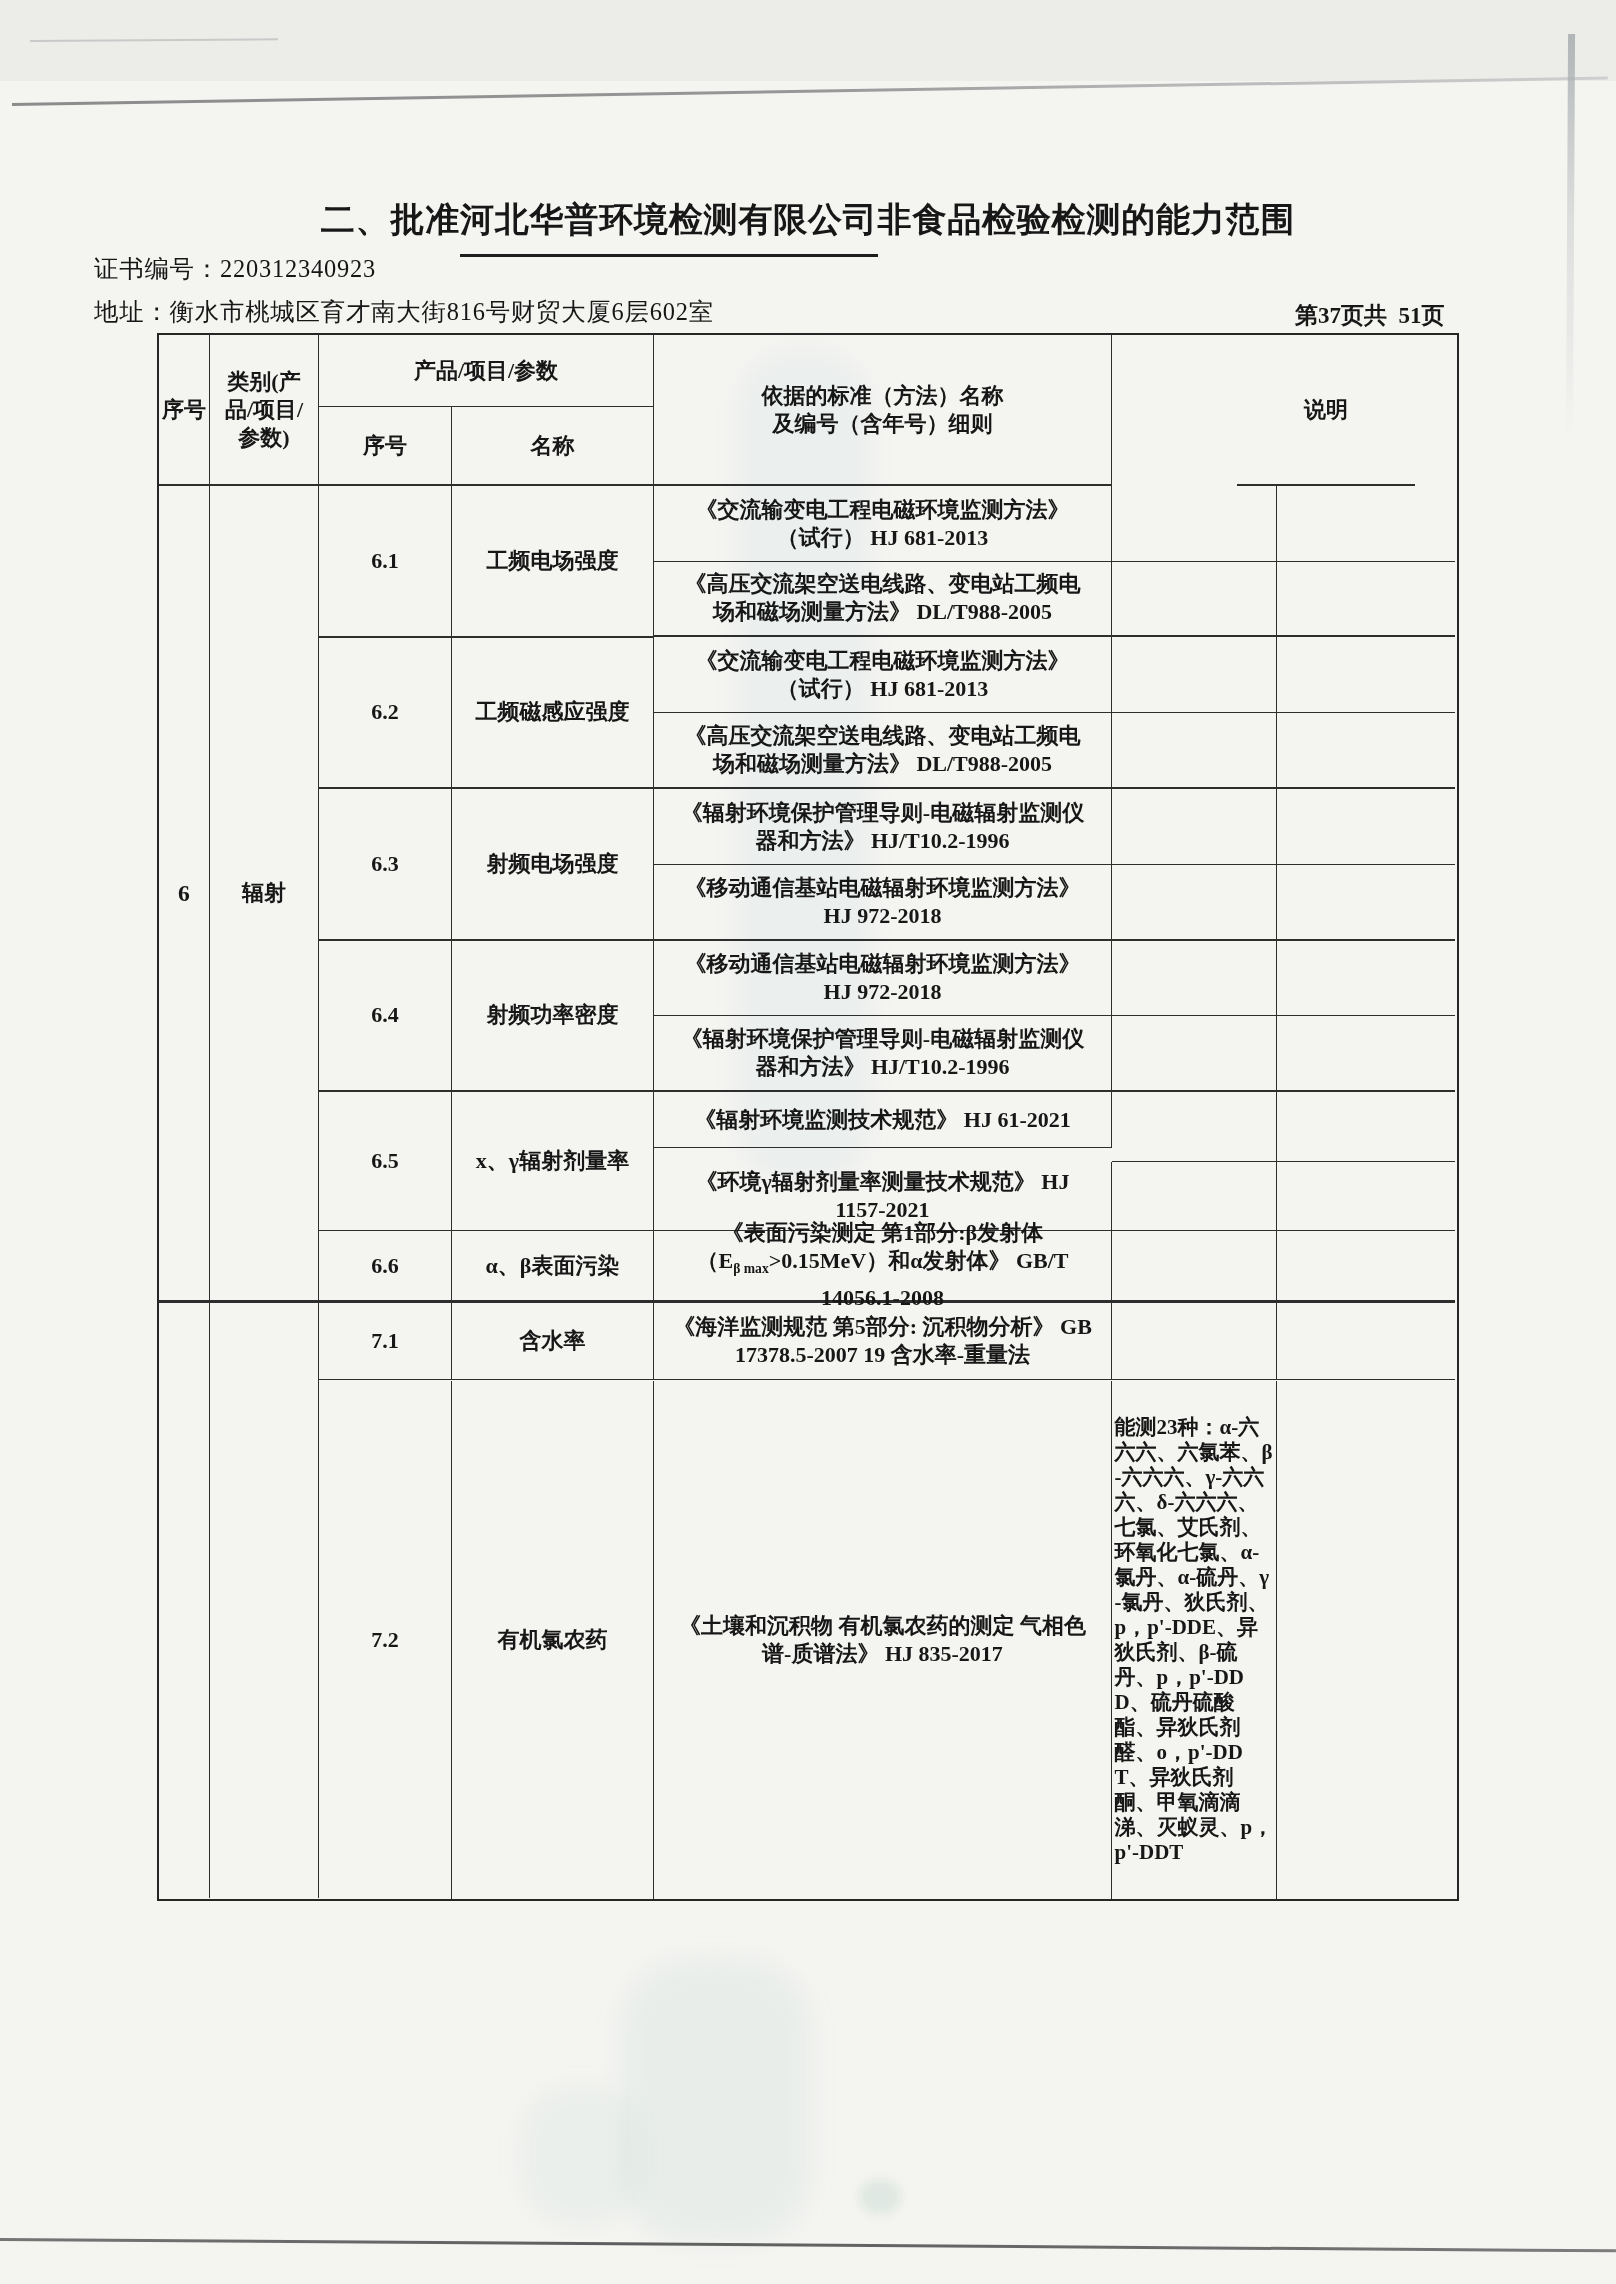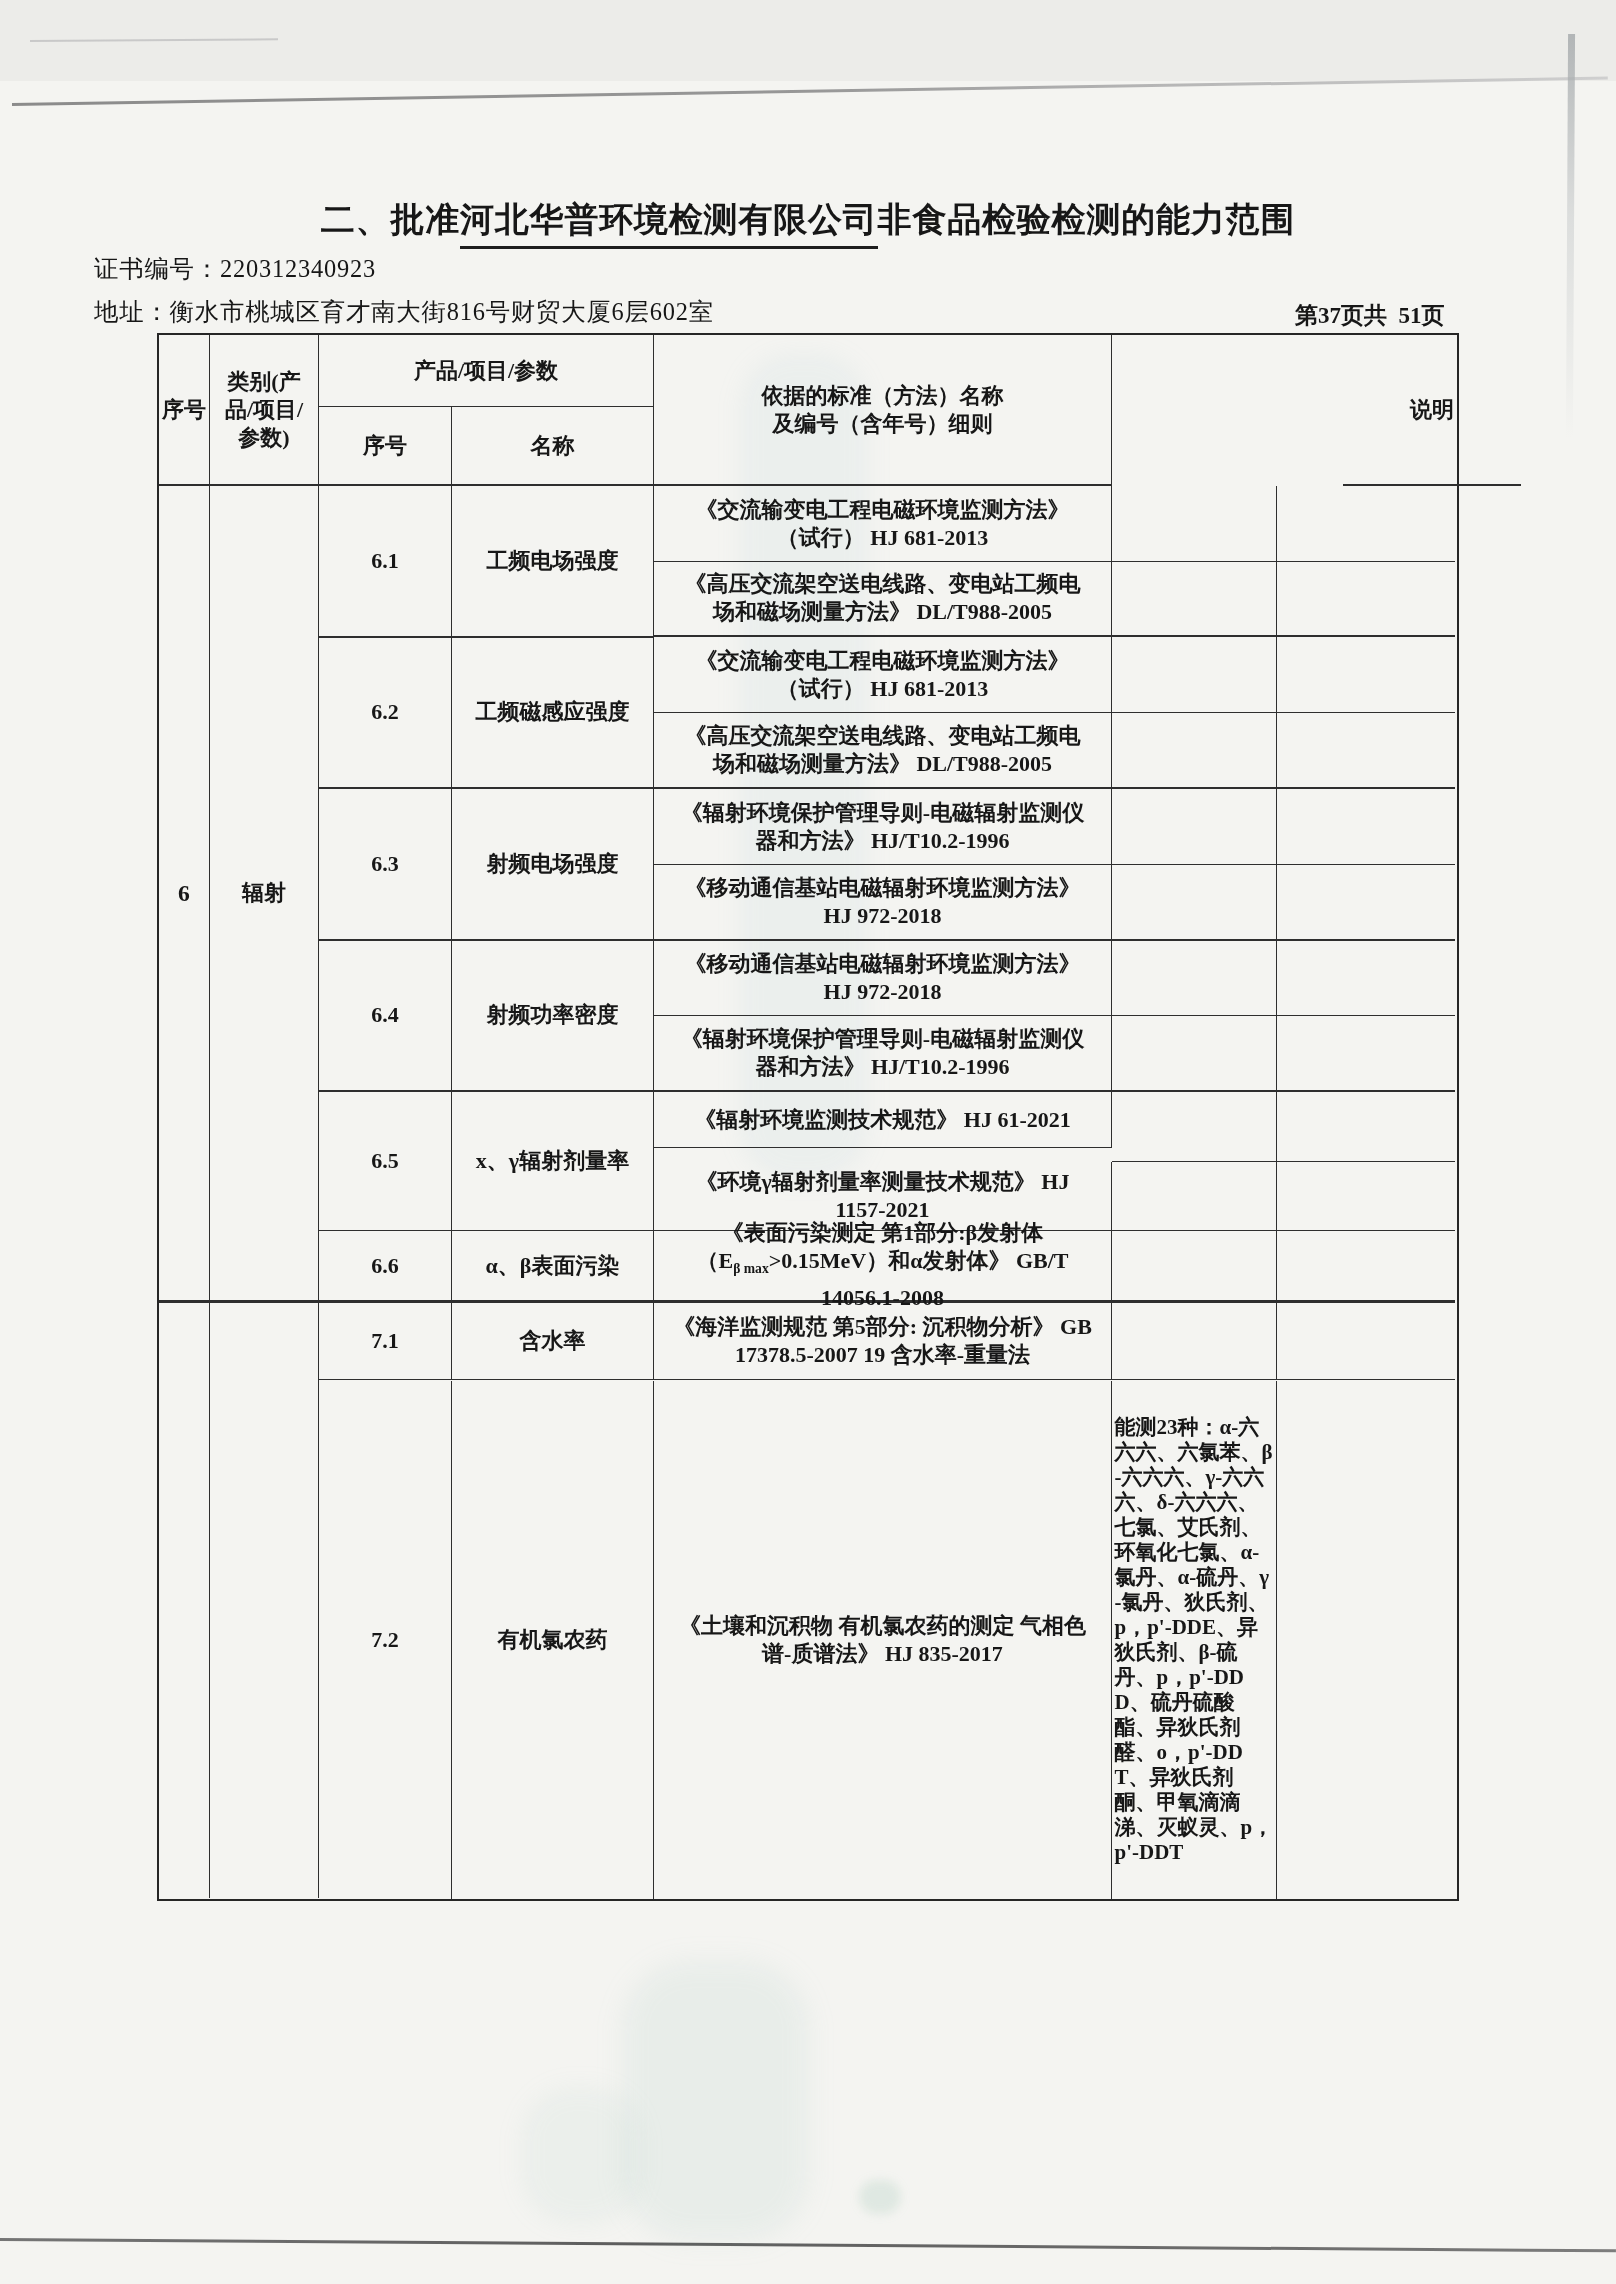--- a/index.html
+++ b/index.html
@@ -10,21 +10,21 @@
   html,body{margin:0;padding:0;background:#e8e8e6;}
   #page{
     position:relative;width:1616px;height:2284px;background:var(--paper);
     overflow:hidden;font-family:"Liberation Serif","DejaVu Serif",serif;color:var(--ink);
   }
   .artifact{position:absolute;pointer-events:none;}
   #title{
     position:absolute;left:0;top:197px;width:1616px;text-align:center;
     font-size:34px;font-weight:700;letter-spacing:0.8px;
   }
-  #title .company{border-bottom:3.4px solid #1d1d1d;padding-bottom:8px;}
+  #title .company{border-bottom:3.4px solid #1d1d1d;padding-bottom:16px;}
   .meta-line{position:absolute;left:94px;font-size:24.4px;font-weight:400;letter-spacing:0.8px;}
   #page-indicator{position:absolute;left:1295px;top:300px;font-size:23px;font-weight:700;white-space:pre;}
   #cap-table{
     position:absolute;left:157px;top:333px;width:1302px;height:1568px;
     border:2.5px solid #262626;box-sizing:border-box;
   }
   .cell{
     position:absolute;box-sizing:border-box;display:flex;align-items:center;justify-content:center;
     text-align:center;border-right:1.7px solid var(--line);border-bottom:1.7px solid var(--line);
     font-weight:700;font-size:22px;line-height:28px;color:var(--ink);
@@ -66,21 +66,21 @@
 
   <div id="cap-table">
 
     <div class="cell bb3" style="left:0;top:0;width:51px;height:151px">序号</div>
     <div class="cell bb3 wrapall" style="left:51px;top:0;width:109px;height:151px">类别(产品/项目/参数)</div>
     <div class="cell" style="left:160px;top:0;width:335px;height:72px">产品/项目/参数</div>
     <div class="cell bb3" style="left:160px;top:72px;width:133px;height:79px">序号</div>
     <div class="cell bb3" style="left:293px;top:72px;width:202px;height:79px">名称</div>
     <div class="cell bb3 pre" style="left:495px;top:0;width:458px;height:151px">依据的标准（方法）名称
 及编号（含年号）细则</div>
-    <div class="cell bb3 br0" style="left:1184px;top:0;width:178px;height:151px">说明</div>
+    <div class="cell bb3 br0" style="left:1078px;top:0;width:178px;height:151px">说明</div>
 
     <div class="cell bb4" style="left:0;top:151px;width:51px;height:817px;font-size:23.6px">6</div>
     <div class="cell bb4" style="left:51px;top:151px;width:109px;height:817px">辐射</div>
 
     <div class="cell bb0" style="left:0;top:968px;width:51px;height:595px"></div>
     <div class="cell bb0" style="left:51px;top:968px;width:109px;height:595px"></div>
 
     <div class="cell bb3" style="left:160px;top:151px;width:133px;height:152px">6.1</div>
     <div class="cell bb3" style="left:293px;top:151px;width:202px;height:152px">工频电场强度</div>
     <div class="cell pre" style="left:495px;top:151px;width:458px;height:76px">《交流输变电工程电磁环境监测方法》

